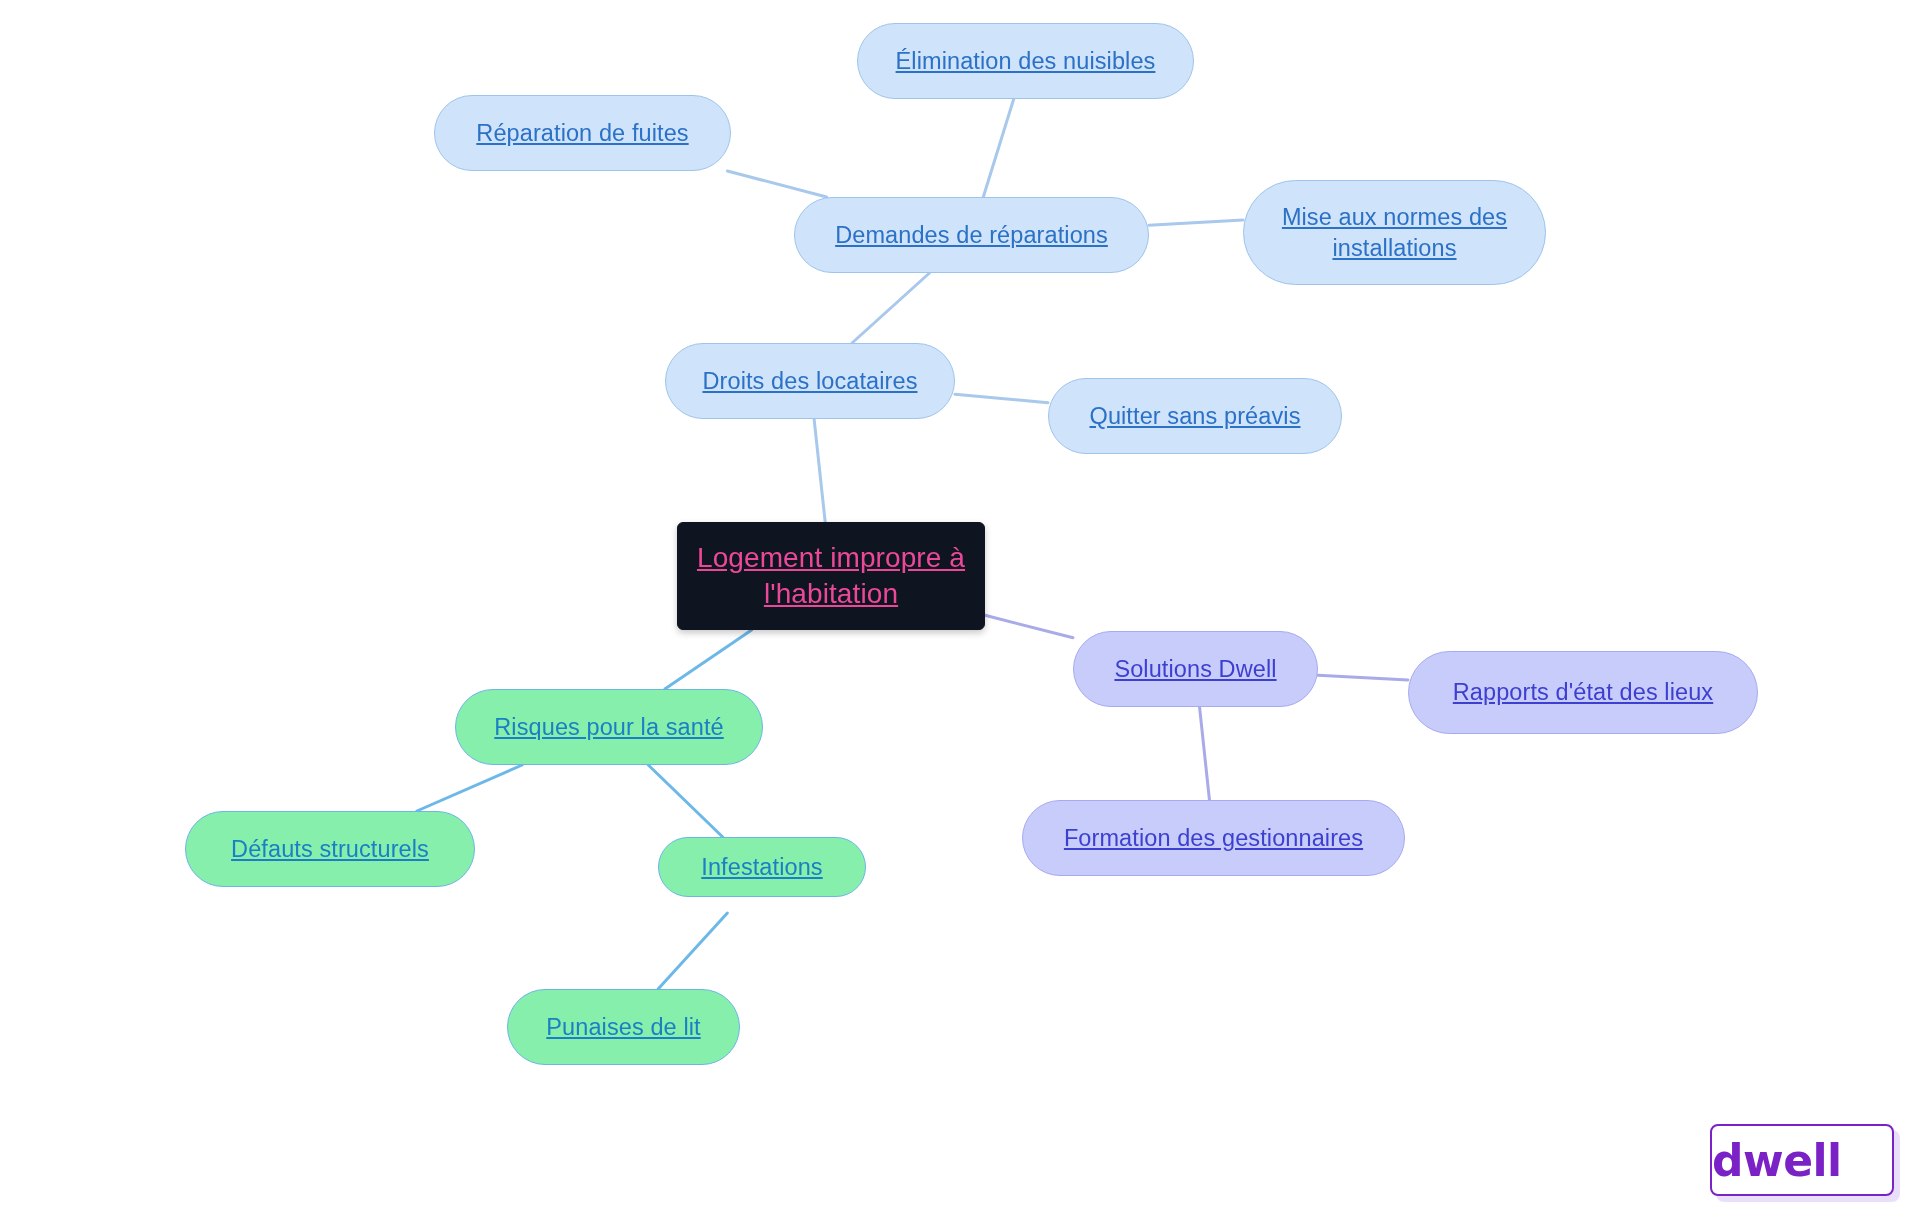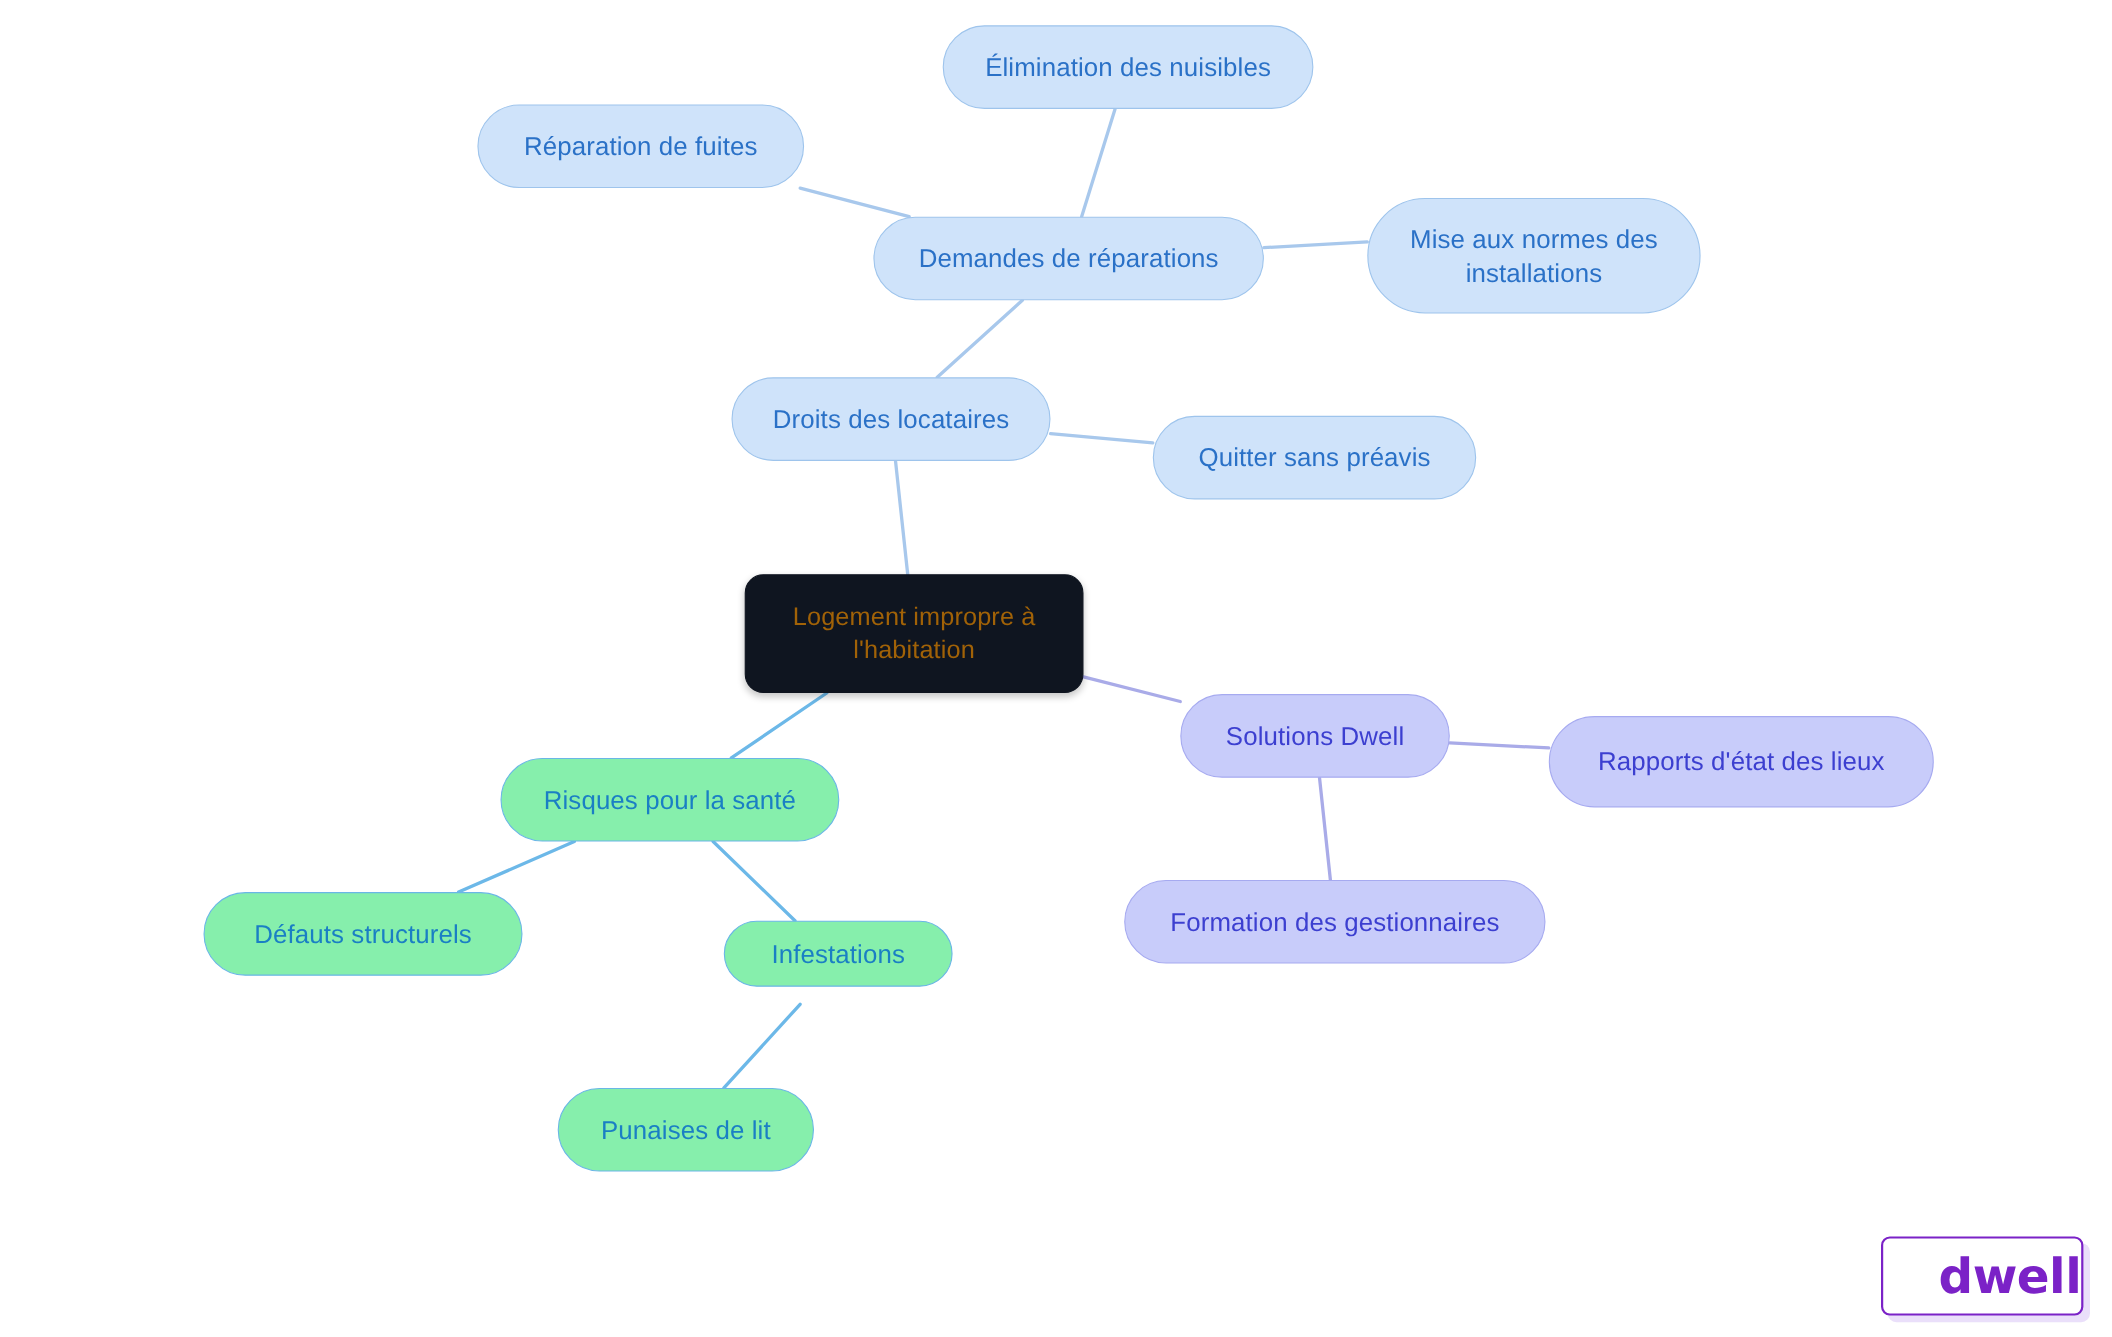--- a/index.html
+++ b/index.html
@@ -35,27 +35,28 @@
     align-items: center;
     justify-content: center;
     text-align: center;
     border-radius: 999px;
     border-style: solid;
     border-width: 1.5px;
     line-height: 1.3;
     letter-spacing: 0.1px;
     padding: 4px 14px;
     z-index: 3;
+    text-decoration: underline;
   }
   .node-root {
-    border-radius: 17px;
+    border-radius: 6px;
     background: #0f1520;
     border-color: #0f1520;
-    color: #a16207;
-    font-size: 23px;
+    color: #ec4899;
+    font-size: 28px;
     box-shadow: 0 3px 7px rgba(0,0,0,0.22);
   }
   .node-blue {
     background: #cfe3fa;
     border-color: #9ec4ec;
     color: #2a71c7;
     font-size: 23.5px;
   }
   .node-cyan {
     background: #86efac;
@@ -73,21 +74,21 @@
     position: absolute;
     left: 1710px;
     top: 1124px;
     width: 180px;
     height: 68px;
     background: #ffffff;
     border: 2.5px solid #7b22c7;
     border-radius: 8px;
     display: flex;
     align-items: center;
-    justify-content: flex-end;
+    justify-content: flex-start;
     z-index: 5;
     box-shadow: 6px 6px 0 rgba(160,110,230,0.22);
   }
   #logo-text {
     color: #7b22c7;
     font-size: 44px;
     font-weight: 700;
     letter-spacing: -0.5px;
     font-family: "DejaVu Sans", sans-serif;
   }

